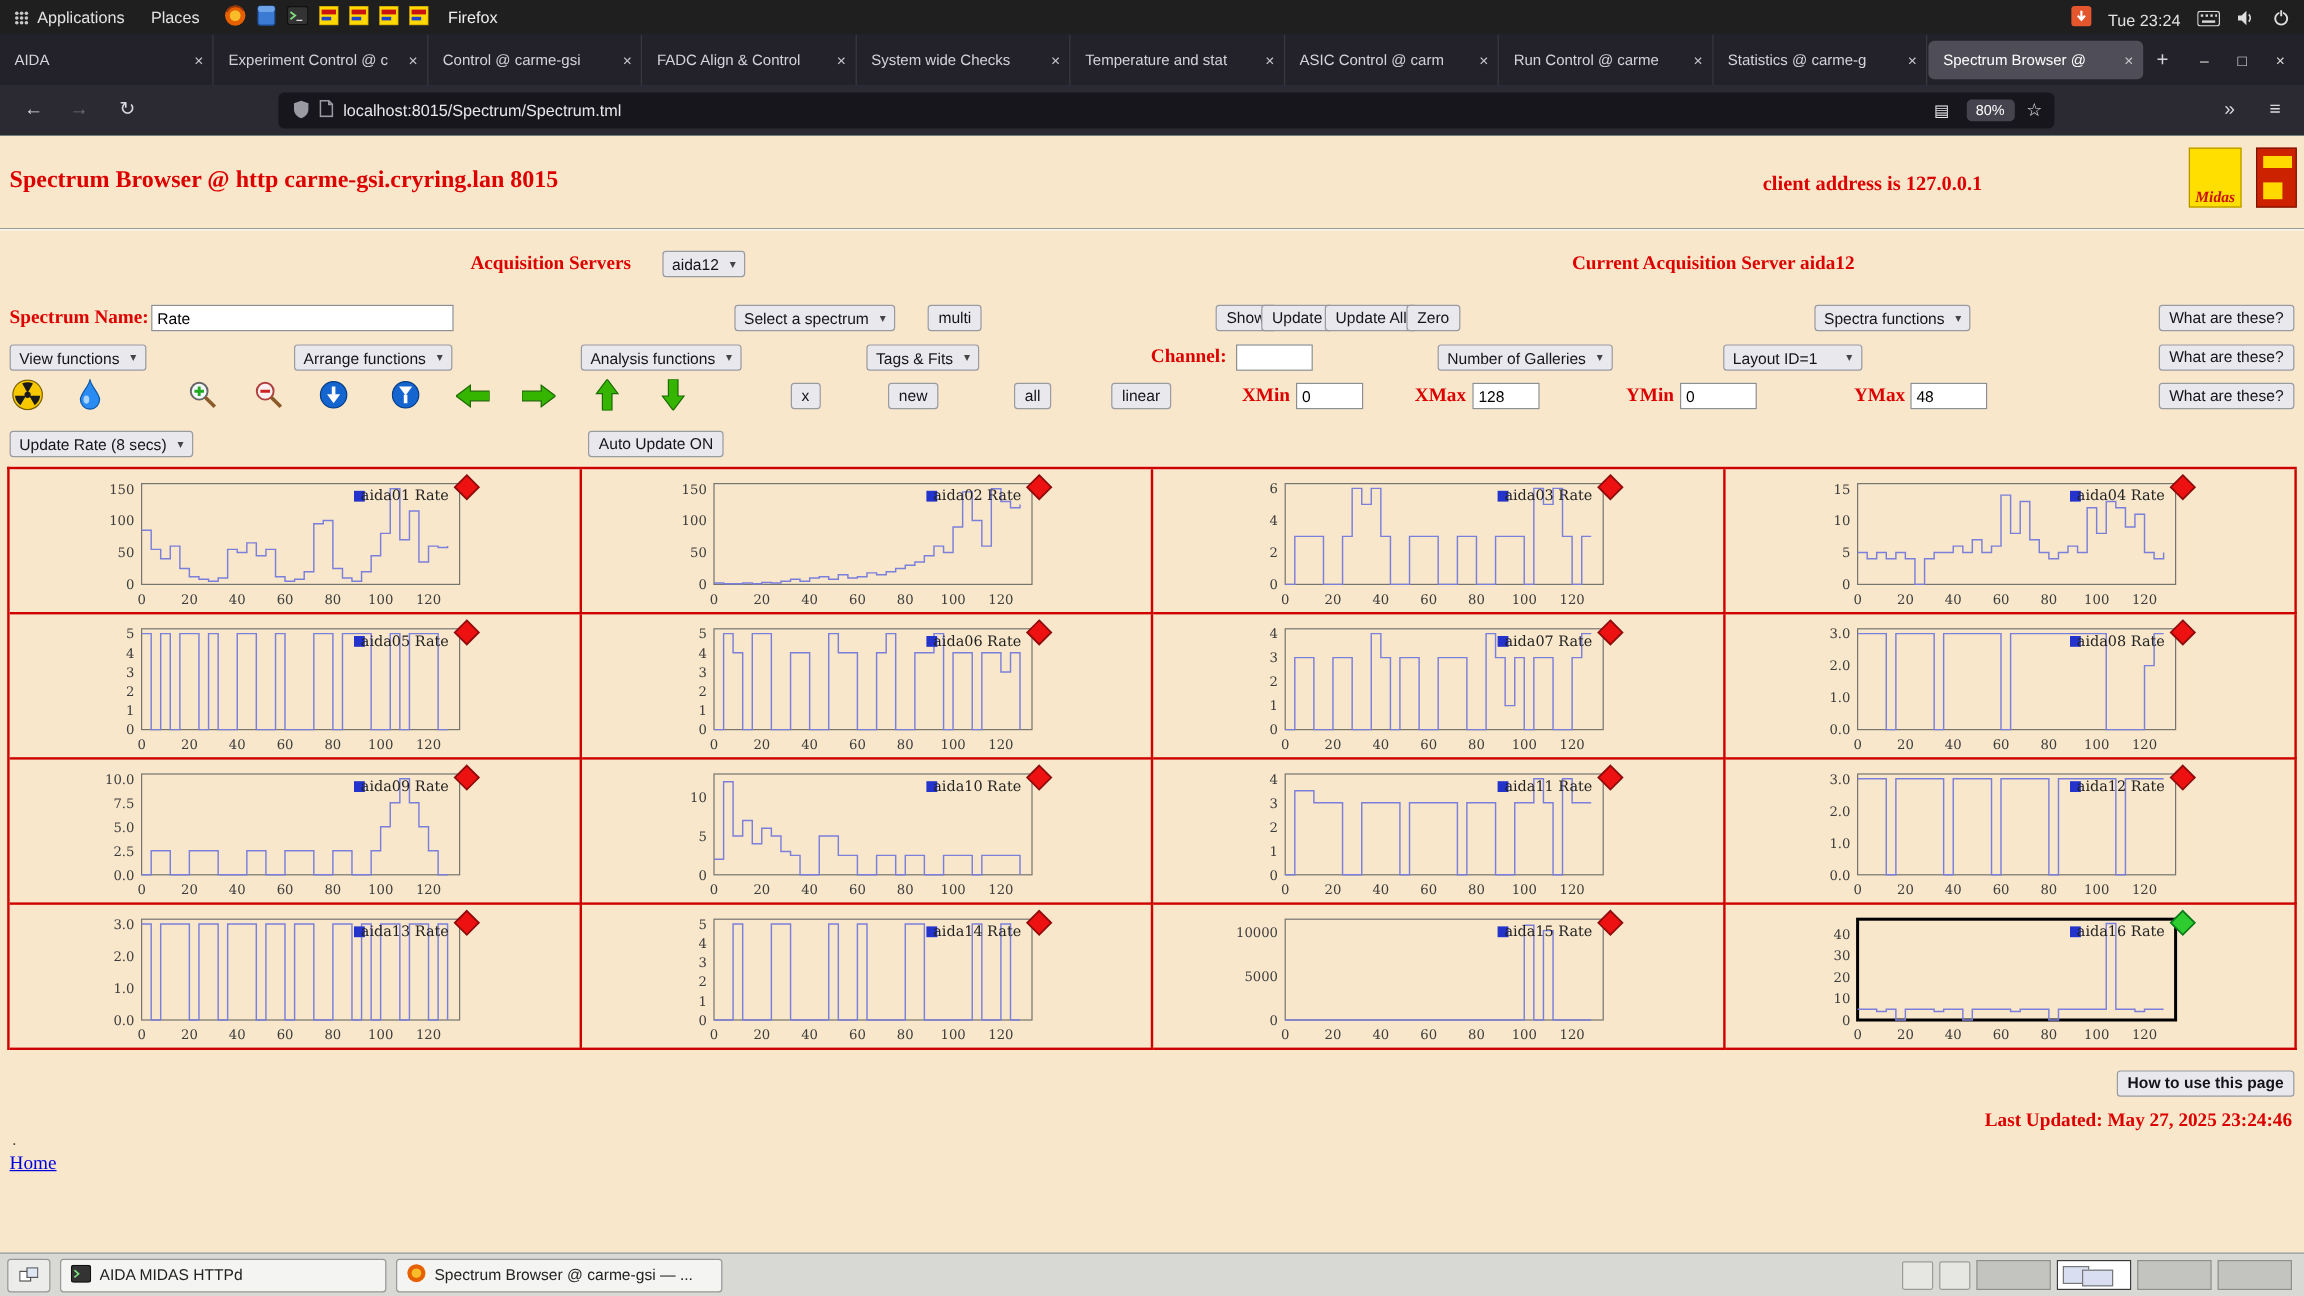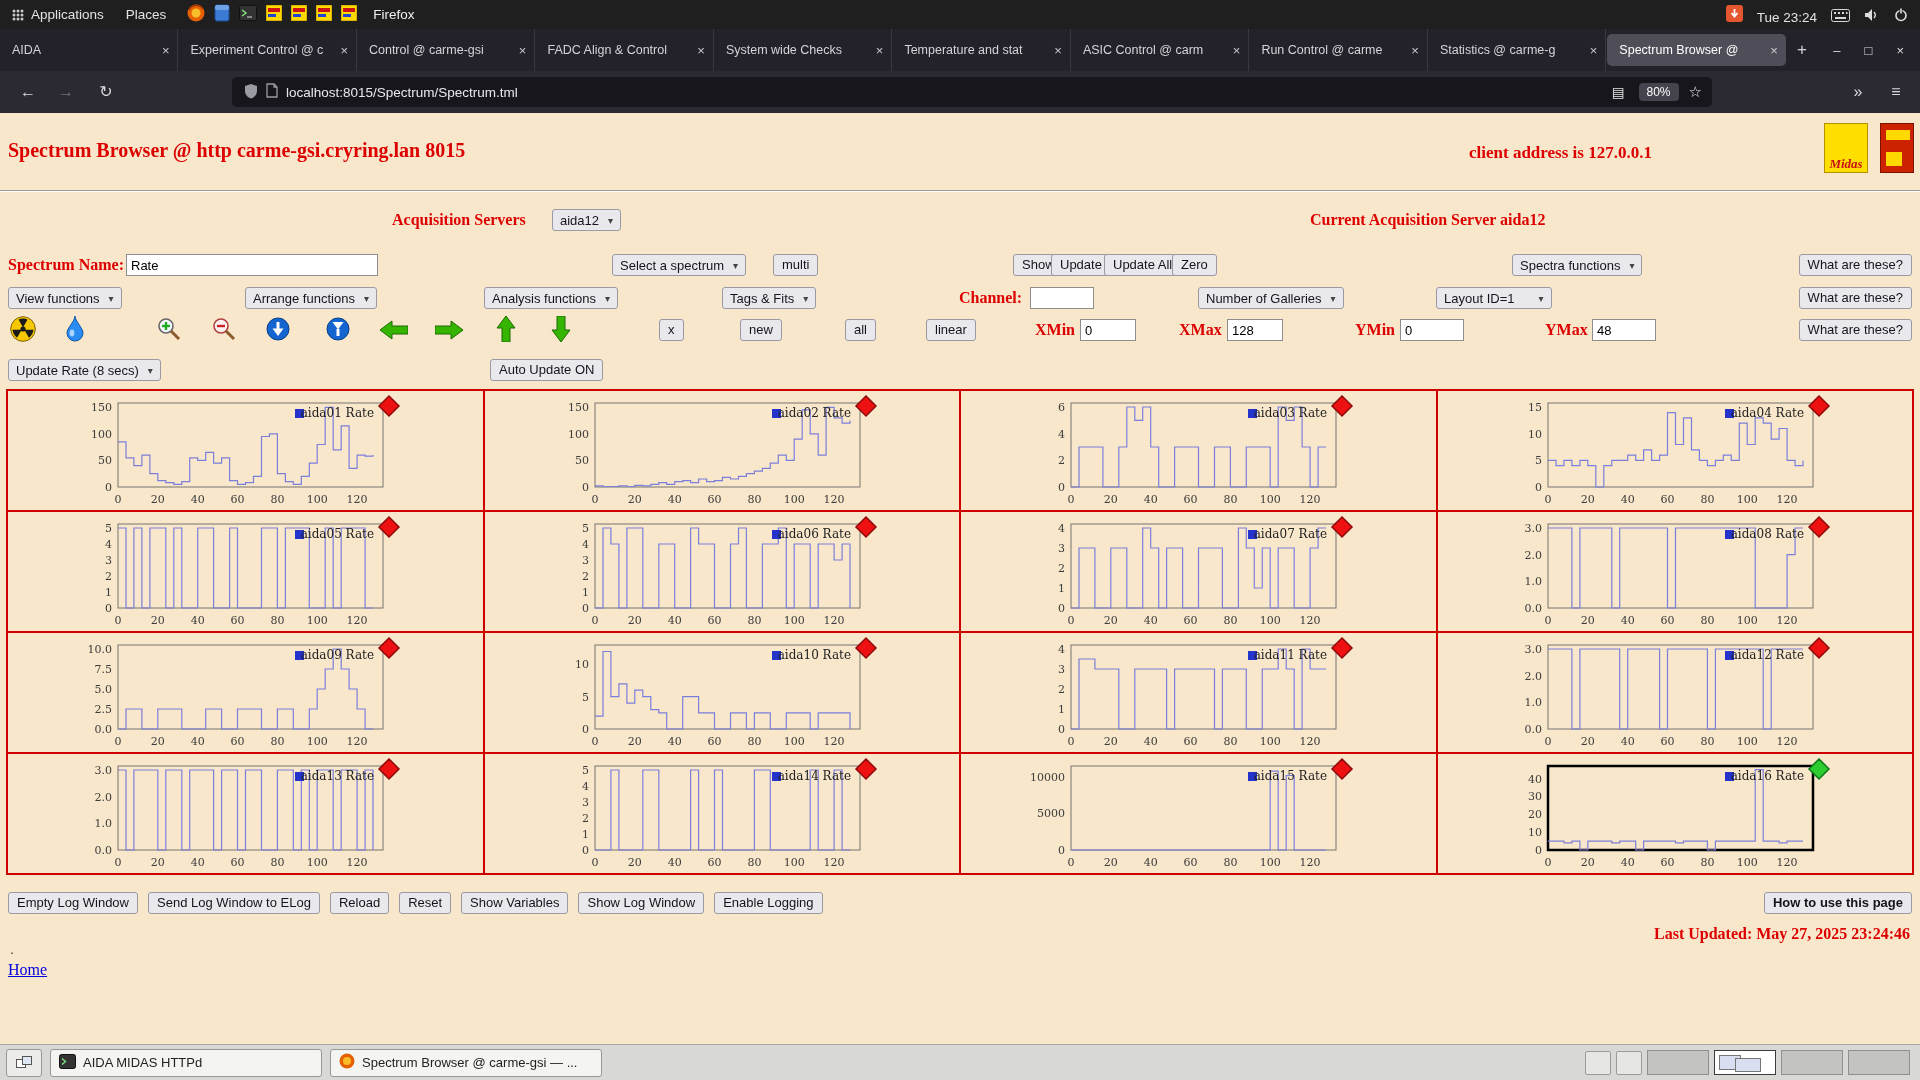--- a/index.html
+++ b/index.html
@@ -691,29 +691,20 @@
             <text x="269.3984962406015" y="112" text-anchor="middle" class="tick">80</text>
             <text x="309.2481203007519" y="112" text-anchor="middle" class="tick">100</text>
             <text x="349.09774436090225" y="112" text-anchor="middle" class="tick">120</text>
             <path d="M 110.0 87.1 H 118.0 V 87.1 H 125.9 V 88.9 H 133.9 V 87.1 H 141.9 V 96.0 H 149.8 V 87.1 H 157.8 V 87.1 H 165.8 V 87.1 H 173.8 V 88.9 H 181.7 V 87.1 H 189.7 V 87.1 H 197.7 V 96.0 H 205.6 V 87.1 H 213.6 V 87.1 H 221.6 V 87.1 H 229.5 V 87.1 H 237.5 V 88.9 H 245.5 V 87.1 H 253.5 V 87.1 H 261.4 V 87.1 H 269.4 V 96.0 H 277.4 V 87.1 H 285.3 V 87.1 H 293.3 V 87.1 H 301.3 V 87.1 H 309.2 V 87.1 H 317.2 V 15.6 H 325.2 V 87.1 H 333.2 V 87.1 H 341.1 V 88.9 H 349.1 V 87.1 H 357.1 V 87.1 H 365.0 V 87.1" fill="none" stroke="#7b7fdc" stroke-width="1.2"></path>
             <rect x="287" y="18" width="9" height="9" fill="#2333cc"></rect>
             <text x="366" y="26" text-anchor="end" class="legend">aida16 Rate</text>
             <polygon points="381,5 391,15 381,25 371,15" fill="#2ecc2e" stroke="#0c7a1a" stroke-width="1.5"></polygon>
           </svg></div>
       </div>
 
-    <div class="logrow">
-      <button class="btn">Empty Log Window</button>
-      <button class="btn">Send Log Window to ELog</button>
-      <button class="btn">Reload</button>
-      <button class="btn">Reset</button>
-      <button class="btn">Show Variables</button>
-      <button class="btn">Show Log Window</button>
-      <button class="btn">Enable Logging</button>
-    </div>
     <button class="btn abs" style="right:8px; top:779px;font-weight:bold;">How to use this page</button>
 
     <div class="abs red rlabel" style="right:10px; top:810px;">Last Updated: May 27, 2025 23:24:46</div>
     <div class="abs" style="left:10px; top:828px; font-size:14px; color:#444;">.</div>
     <a class="homelink abs" style="left:8px; top:848px;">Home</a>
   </div>
 
   <div class="taskbar">
     <div class="tasklauncher">
       <svg width="16" height="14">

